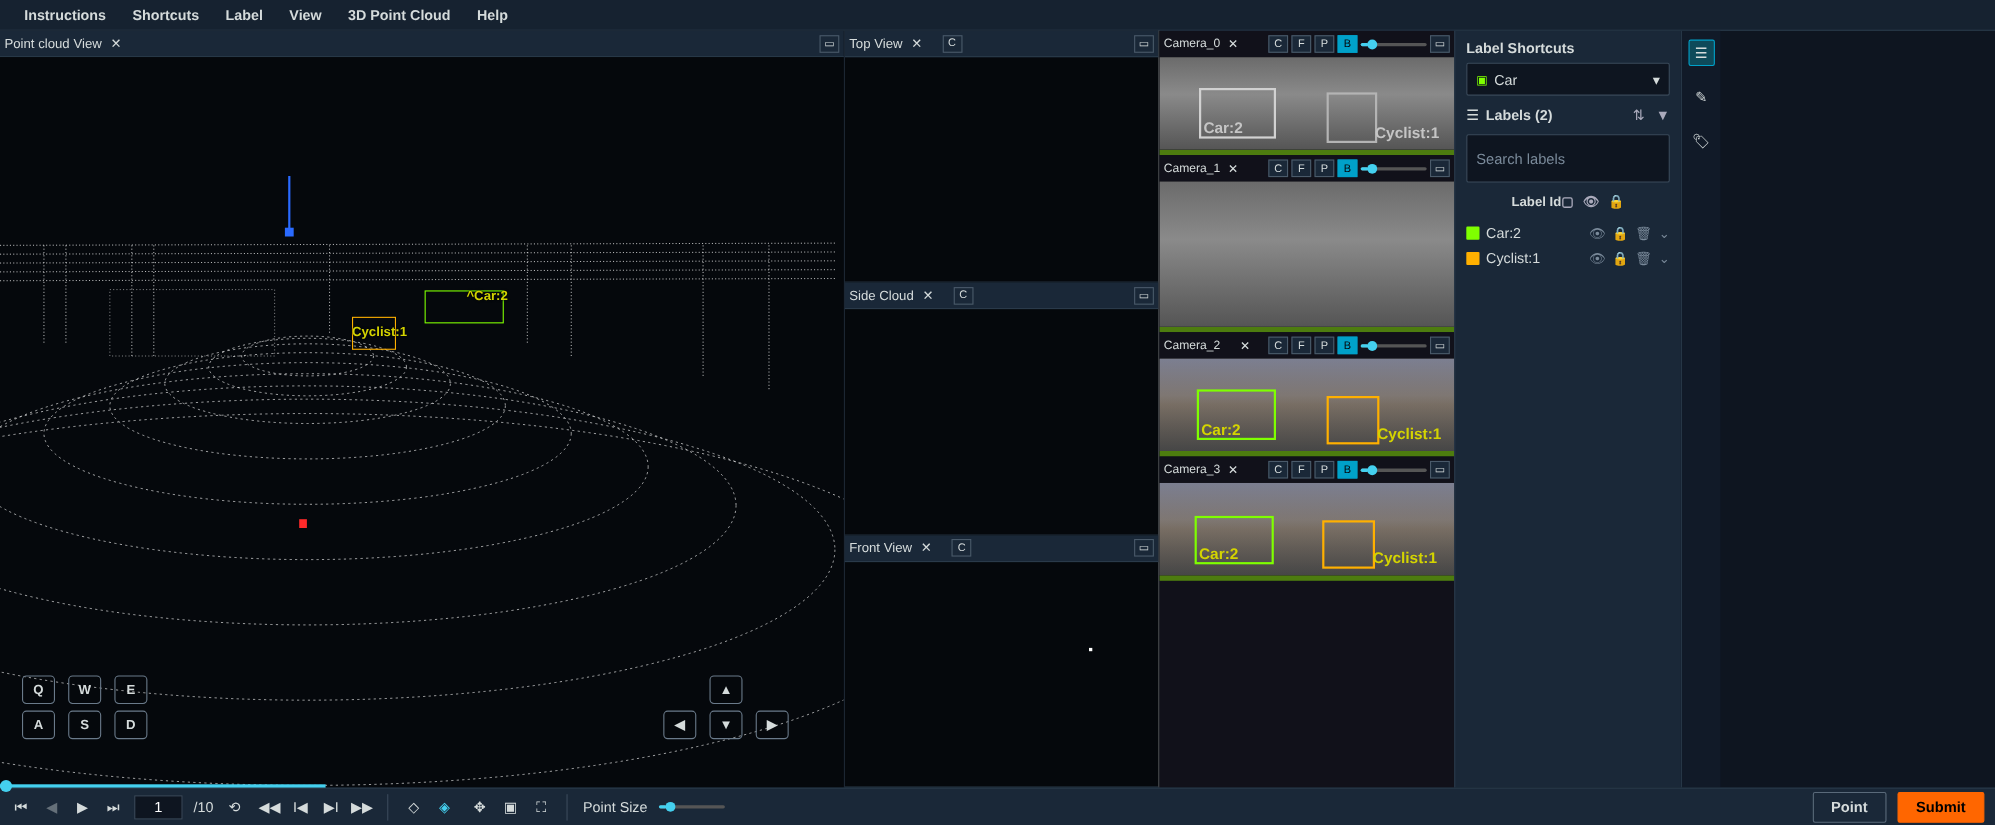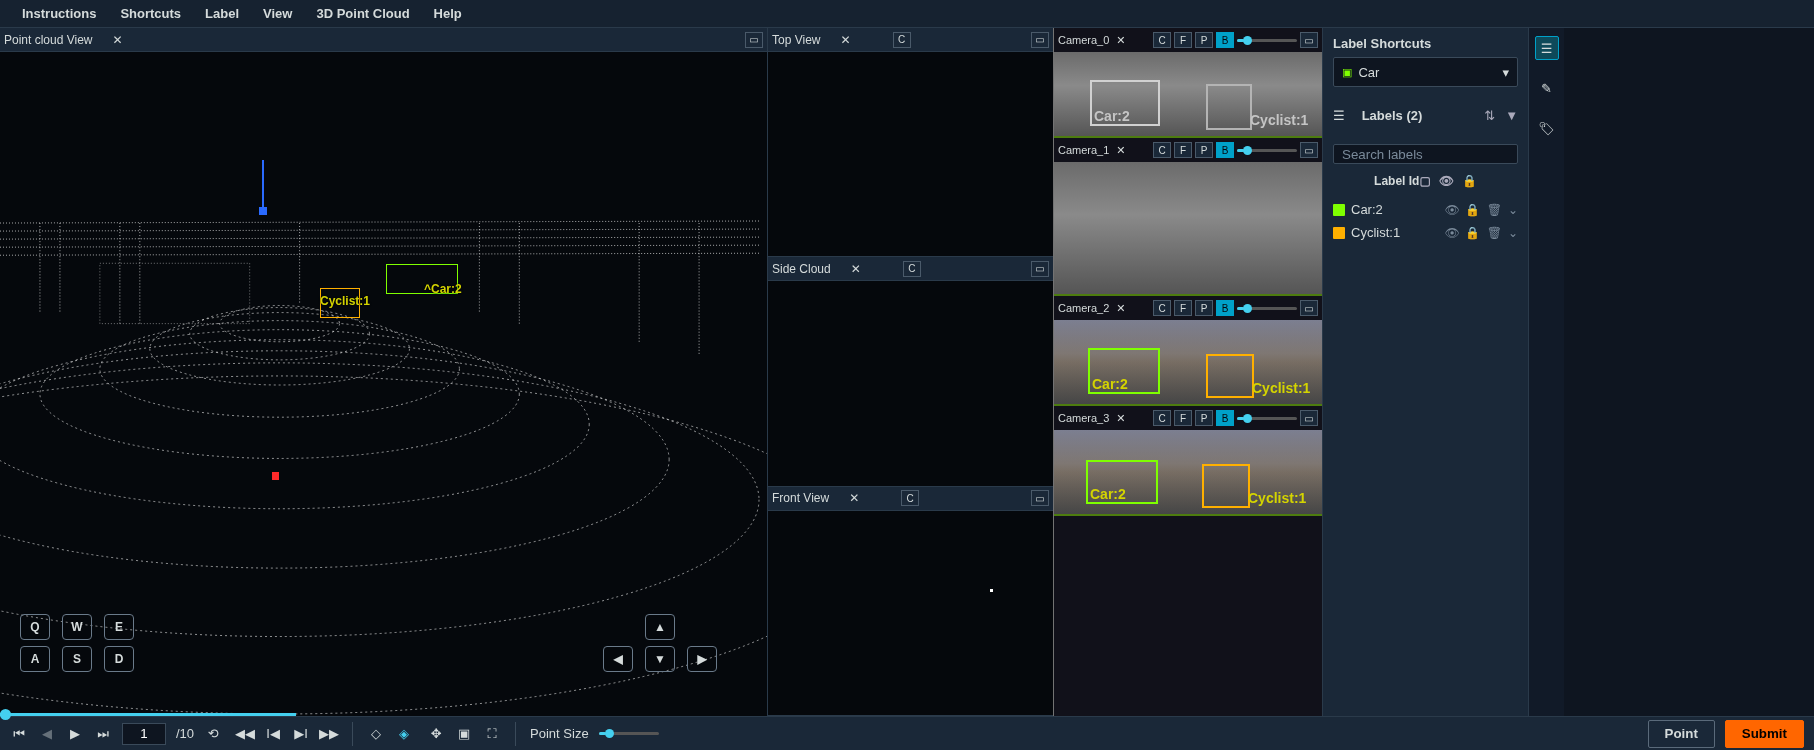--- a/index.html
+++ b/index.html
@@ -6,21 +6,21 @@
 html, body { width: 1814px; height: 750px; background: #0e1520; color: #d5dbdb; overflow: hidden; font-size: 13px; }
 
 
 .menu-bar { height: 28px; background: #162230; display: flex; align-items: center; padding: 0 10px; border-bottom: 1px solid #2a3a4a; }
 .menu-item { padding: 4px 12px; cursor: pointer; font-weight: 600; font-size: 13px; }
 
 
 .main { display: flex; height: 688px; }
 .pointcloud-panel { width: 768px; background: #05080c; display: flex; flex-direction: column; border-right: 1px solid #2a3a4a; }
 .panel-header { height: 24px; background: #1a2838; display: flex; align-items: center; justify-content: space-between; padding: 0 4px; border-bottom: 1px solid #2a3a4a; font-size: 12px; }
-.panel-header-left { display: flex; align-items: center; gap: 16px; }
+.panel-header-left { display: flex; align-items: center; gap: 4px; }
 .panel-header-right { display: flex; align-items: center; gap: 4px; }
 .close-x { padding: 0 4px; cursor: pointer; }
 .panel-icon-btn { width: 18px; height: 16px; border: 1px solid #4a5a6a; display: flex; align-items: center; justify-content: center; cursor: pointer; font-size: 10px; background: #1a2838; }
 .panel-icon-btn.active { background: #00a1c9; border-color: #00a1c9; color: #05080c; }
 
 .pc-canvas { flex: 1; position: relative; background: #05080c; overflow: hidden; }
 
 .nav-keys { position: absolute; left: 20px; bottom: 44px; display: grid; grid-template-columns: repeat(3, 36px); gap: 6px; }
 .key-btn { width: 30px; height: 26px; border: 1px solid #6a7a8a; border-radius: 4px; display: flex; align-items: center; justify-content: center; font-size: 12px; font-weight: 600; cursor: pointer; }
 .arrow-keys { position: absolute; right: 44px; bottom: 44px; display: grid; grid-template-columns: repeat(3, 36px); gap: 6px; }
@@ -30,21 +30,21 @@
 .arrow-keys .key-btn:nth-child(4) { grid-column: 3; grid-row: 2; }
 
 
 .ortho-col { width: 286px; display: flex; flex-direction: column; border-right: 1px solid #737373; }
 .ortho-panel { flex: 1; background: #05080c; display: flex; flex-direction: column; border-bottom: 1px solid #2a3a4a; }
 .ortho-body { flex: 1; position: relative; }
 .dot-white { position: absolute; width: 3px; height: 3px; background: #fff; }
 
 
 .camera-col { width: 268px; display: flex; flex-direction: column; overflow: hidden; background: #11111a; }
-.camera-panel { display: flex; flex-direction: column; border-bottom: 2px solid #4d7c0f; }
+.camera-panel { display: flex; flex-direction: column; border-bottom: 5px solid #4d7c0f; }
 .camera-header { height: 24px; display: flex; align-items: center; justify-content: space-between; padding: 0 4px; font-size: 11px; background: #11111a; }
 .camera-btns { display: flex; gap: 3px; align-items: center; }
 .camera-body { height: 84px; background: #3a3a3a; position: relative; overflow: hidden; }
 .cam-img { position: absolute; inset: 0; }
 .bbox { position: absolute; border-width: 2px; border-style: solid; font-size: 14px; font-weight: 600; display: flex; align-items: flex-end; padding: 0 2px; }
 .bbox.car { border-color: #7fff00; color: #d4d400; }
 .bbox.cyclist { border-color: #ffb000; color: #d4d400; }
 .slider-mini { width: 60px; height: 3px; background: #555; position: relative; border-radius: 2px; }
 .slider-mini .fill { position: absolute; left: 0; top: 0; height: 100%; width: 12%; background: #44d0ef; border-radius: 2px; }
 .slider-mini .thumb { position: absolute; left: 6px; top: -3px; width: 9px; height: 9px; border-radius: 50%; background: #44d0ef; }
@@ -56,21 +56,21 @@
 .rail-icon.active { background: #0e4a5a; border: 1px solid #00a1c9; border-radius: 2px; }
 
 .sidebar-section-title { font-size: 13px; font-weight: 600; margin-bottom: 6px; }
 .dropdown { background: #0e1520; border: 1px solid #3a4a5a; height: 30px; display: flex; align-items: center; justify-content: space-between; padding: 0 8px; cursor: pointer; border-radius: 2px; }
 .dropdown .dd-left { display: flex; align-items: center; gap: 6px; }
 .shape-icon { color: #7fff00; font-size: 11px; }
 
 .labels-header { display: flex; align-items: center; justify-content: space-between; }
 .labels-header-icons { display: flex; gap: 10px; color: #aab; }
 
-.search-box { background: #0e1520; border: 1px solid #3a4a5a; height: 20px; padding: 0 8px; color: #d5dbdb; width: 100%; border-radius: 2px; }
+.search-box { background: #0e1520; border: 1px solid #3a4a5a; height: 44px; padding: 0 8px; color: #d5dbdb; width: 100%; border-radius: 2px; }
 .search-box::placeholder { color: #7a8a9a; }
 
 .labelid-header { display: flex; justify-content: center; align-items: center; font-size: 12px; font-weight: 600; }
 .labelid-header-icons { display: flex; gap: 8px; color: #aab; }
 
 .label-row { display: flex; align-items: center; justify-content: space-between; padding: 4px 0; }
 .label-row-left { display: flex; align-items: center; gap: 6px; }
 .color-sq { width: 12px; height: 12px; border-radius: 1px; }
 .label-row-icons { display: flex; gap: 6px; color: #7a8a9a; font-size: 12px; align-items: center; }
 
@@ -160,21 +160,21 @@
 
         <g fill="#fff" opacity="0.9">
           <rect x="100" y="210" width="150" height="60" fill="url(#none)" stroke="#fff" stroke-dasharray="1 2" stroke-width="0.5" fill-opacity="0"></rect>
         </g>
       </svg>
       <div class="point-cloud-vis">
         <div class="blue-marker"></div>
         <div class="blue-marker2"></div>
         <div class="red-marker"></div>
         <div class="green-box-pc" style="left:386px; top:212px; width:72px; height:30px;"></div>
-        <div class="yellow-label" style="left:424px; top:210px;margin-top:20px;">^Car:2</div>
+        <div class="yellow-label" style="left:424px; top:210px;">^Car:2</div>
         <div class="orange-box-pc" style="left:320px; top:236px; width:40px; height:30px;"></div>
         <div class="yellow-label" style="left:320px; top:242px;">Cyclist:1</div>
       </div>
       <div class="nav-keys">
         <div class="key-btn">Q</div>
         <div class="key-btn">W</div>
         <div class="key-btn">E</div>
         <div class="key-btn">A</div>
         <div class="key-btn">S</div>
         <div class="key-btn">D</div>
@@ -285,21 +285,21 @@
       </div>
     </div>
     <div class="camera-body" style="height:132px;filter:grayscale(100%);">
       <div class="cam-img" style="background:linear-gradient(180deg,#6b6b6b 0%,#8a8a8a 40%,#555 100%);">
         
       </div>
     </div>
       </div>
       <div class="camera-panel">
     <div class="camera-header">
-      <div style="display:flex;align-items:center;gap:3px;">
+      <div style="display:flex;align-items:center;gap:14px;">
         <span>Camera_2</span>
         <span class="close-x">✕</span>
       </div>
       <div class="camera-btns">
         <span class="panel-icon-btn ">C</span>
             <span class="panel-icon-btn ">F</span>
             <span class="panel-icon-btn ">P</span>
             <span class="panel-icon-btn active">B</span>
         <div class="slider-mini">
               <div class="fill"></div>
@@ -359,21 +359,21 @@
         <div class="dd-left">
           <span class="shape-icon">▣</span>
           <span>Car</span>
         </div>
         <span>▾</span>
       </div>
     </div>
     <div class="labels-header">
       <div style="display:flex;align-items:center;gap:6px;">
         <span>☰</span>
-        <span class="sidebar-section-title" style="margin:11px">Labels (2)</span>
+        <span class="sidebar-section-title" style="margin:0">Labels (2)</span>
       </div>
       <div class="labels-header-icons">
         <span>⇅</span>
         <span>▼</span>
       </div>
     </div>
     <input class="search-box" placeholder="Search labels" style="">
     <div class="labelid-header">
       <span>Label Id</span>
       <div class="labelid-header-icons">

